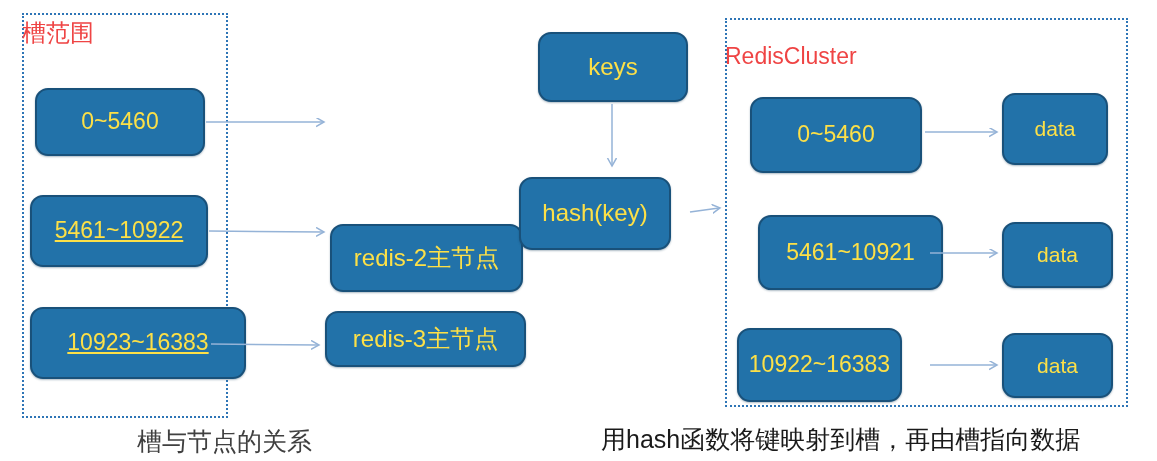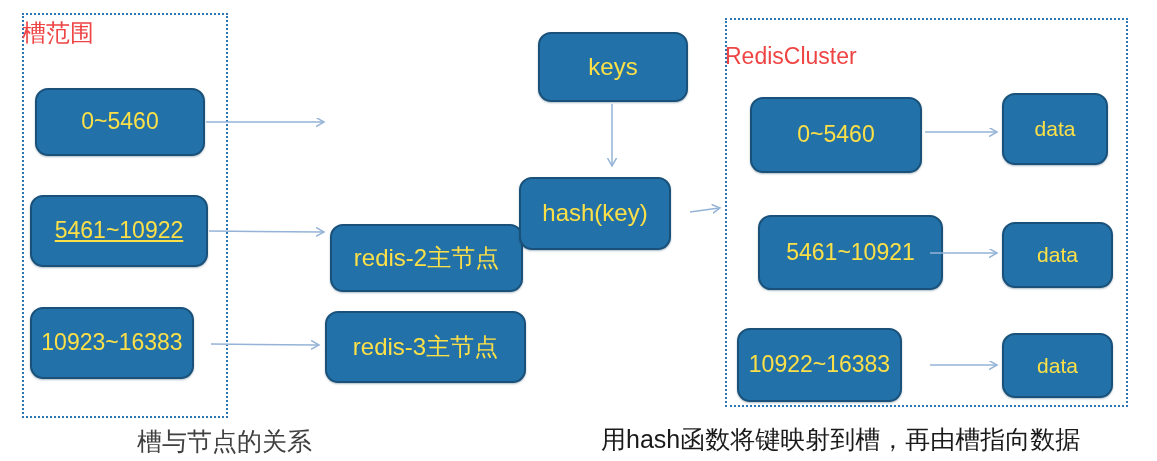--- a/index.html
+++ b/index.html
@@ -18,24 +18,24 @@
   .title-left{left:22px;top:17px;width:206px;font-size:24px;}
   .title-right{left:725px;top:27px;width:403px;font-size:23px;margin-top:16px;}
   .bbox{
     position:absolute;display:flex;align-items:center;justify-content:center;
     background:#2272A9;border:2px solid #19517A;border-radius:13px;
     color:#fde047;box-sizing:border-box;box-shadow:0 1px 2px rgba(20,60,90,.35);
     text-align:center;line-height:1.1;
   }
   .b1{left:35px;top:88px;width:170px;height:68px;font-size:23px;}
   .b2{left:30px;top:195px;width:178px;height:72px;font-size:23px;text-decoration:underline;}
-  .b3{left:30px;top:307px;width:164px;height:72px;font-size:23px;}
+  .b3{left:30px;top:307px;width:216px;height:72px;font-size:23px;text-decoration:underline;}
   .n1{left:329px;top:71px;width:194px;height:91px;font-size:24px;}
   .n2{left:330px;top:202px;width:193px;height:68px;font-size:24px;margin-top:22px;}
-  .n3{left:325px;top:311px;width:201px;height:72px;font-size:24px;}
+  .n3{left:325px;top:311px;width:201px;height:56px;font-size:24px;}
   .keys{left:538px;top:32px;width:150px;height:70px;font-size:24px;}
   .hash{left:519px;top:177px;width:152px;height:73px;font-size:24px;}
   .r1{left:750px;top:97px;width:172px;height:76px;font-size:23px;}
   .r2{left:742px;top:215px;width:185px;height:75px;font-size:23px;margin-left:16px;}
   .r3{left:737px;top:328px;width:165px;height:74px;font-size:23px;}
   .d1{left:1002px;top:93px;width:106px;height:72px;font-size:21px;}
   .d2{left:1002px;top:222px;width:111px;height:66px;font-size:21px;}
   .d3{left:1002px;top:333px;width:111px;height:65px;font-size:21px;}
   .caption{position:absolute;white-space:nowrap;line-height:1.15;}
   .cap-left{left:137px;top:427px;font-size:25px;color:#404040;}

